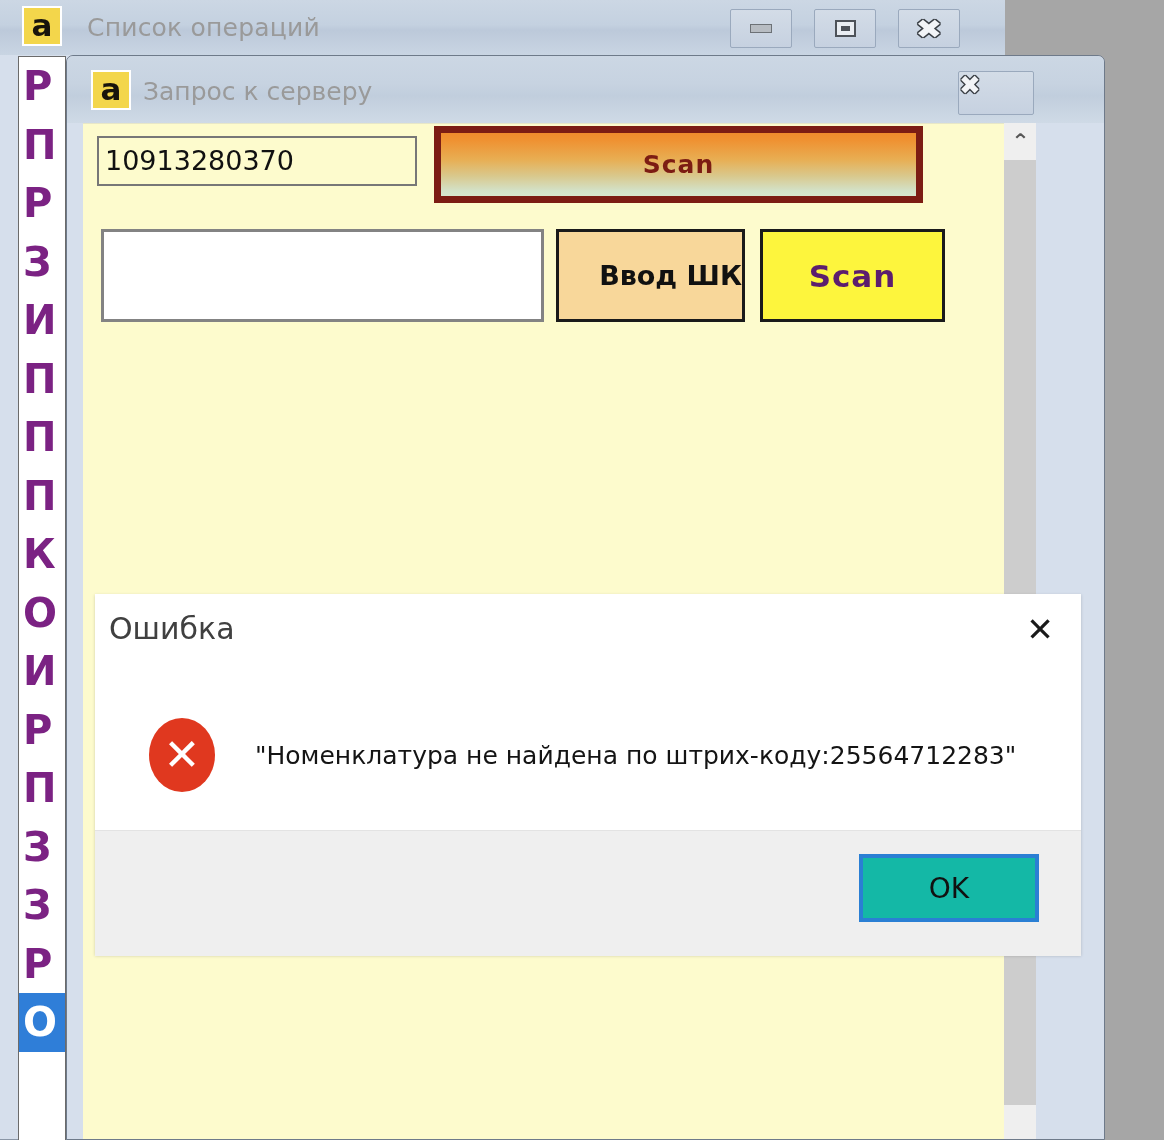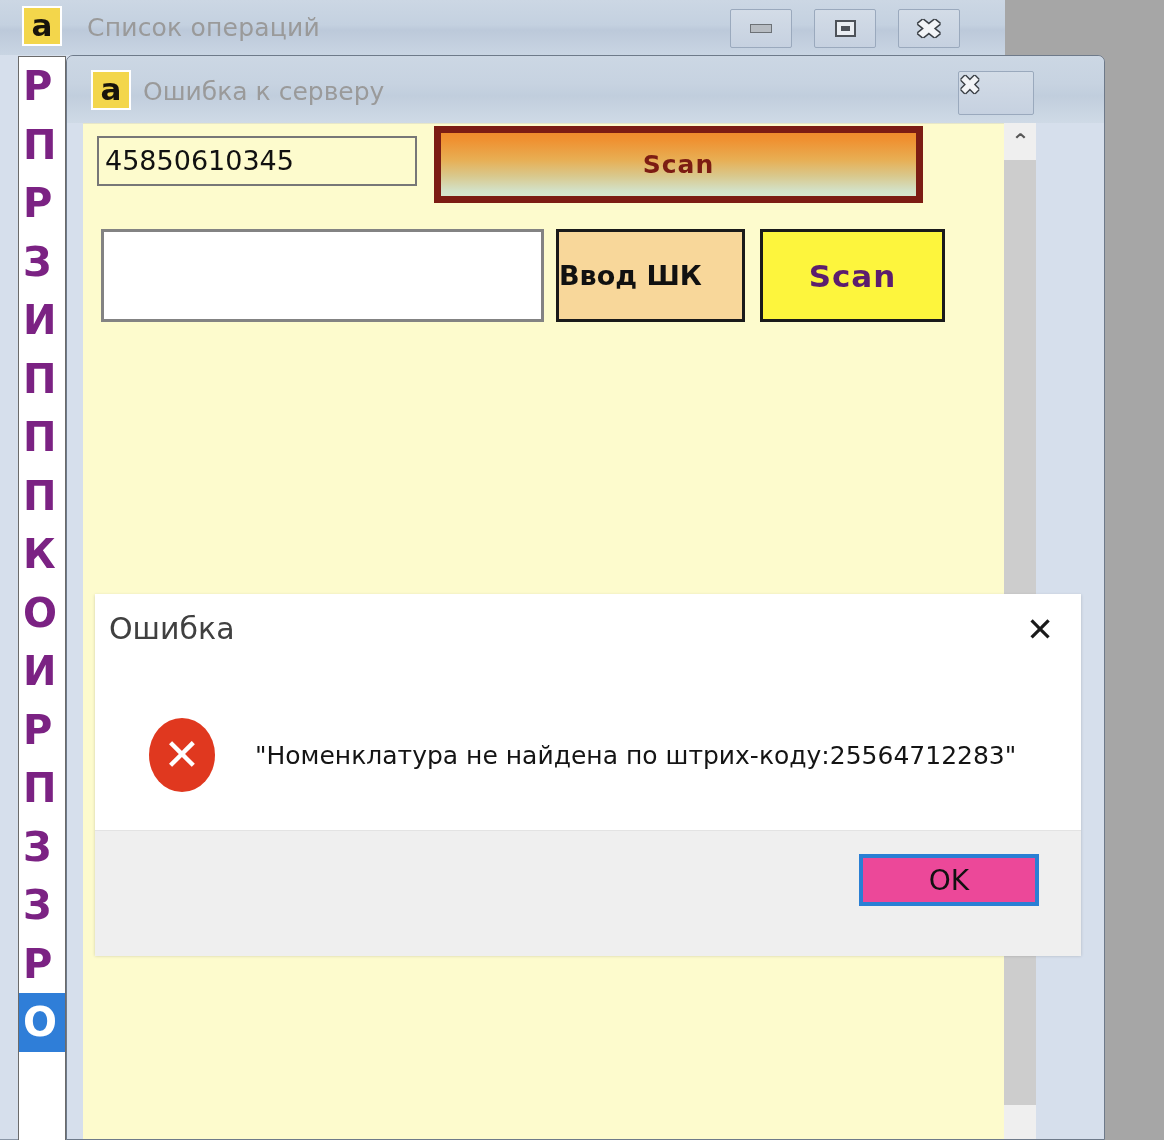--- a/index.html
+++ b/index.html
@@ -256,21 +256,21 @@
   }
   #vvod-shk-button {
     position: absolute;
     left: 473px; top: 26px;
     width: 189px; height: 93px;
     background: #f8d79a;
     border: 3px solid #1a1a1a;
     box-sizing: border-box;
     display: flex;
     align-items: center;
-    justify-content: flex-start;
+    justify-content: flex-end;
   }
   #vvod-shk-label {
     font-family: "DejaVu Sans", sans-serif;
     font-size: 27px;
     font-weight: bold;
     color: #111111;
   }
   #scan-small-button {
     position: absolute;
     left: 677px; top: 26px;
@@ -400,22 +400,22 @@
     position: absolute;
     left: 0; top: 236px;
     width: 986px;
     height: 125px;
     background: #efefef;
     border-top: 1px solid #e3e3e3;
   }
   #ok-button {
     position: absolute;
     left: 764px; top: 23px;
-    width: 180px; height: 52px;
-    background: #ec4899;
+    width: 180px; height: 68px;
+    background: #14b8a6;
     border: 4px solid #2a7fd4;
     box-sizing: border-box;
     display: flex;
     align-items: center;
     justify-content: center;
   }
   #ok-label {
     font-family: "DejaVu Sans", sans-serif;
     font-size: 28px;
     color: #111111;
@@ -470,30 +470,30 @@
     </div>
 
 </div>
 
 <div id="inner-window">
 
   <div id="inner-titlebar">
     <div class="app-icon" id="inner-icon">
       <span class="glyph">a</span>
     </div>
-    <div id="inner-title-text">Ошибка к серверу</div>
+    <div id="inner-title-text">Запрос к серверу</div>
     <div id="btn-close-inner">
       <span class="sym"><span class="x-glyph">✖</span></span>
     </div>
   </div>
 
   <div id="form-body">
 
     <div id="top-band">
-      <div id="barcode-input">45850610345</div>
+      <div id="barcode-input">10913280370</div>
       <div id="scan-big-button">
         <span id="scan-big-label">Scan</span>
       </div>
     </div>
 
     <div id="row2">
       <div id="text-input"></div>
       <div id="vvod-shk-button">
         <span id="vvod-shk-label">Ввод ШК</span>
       </div>

